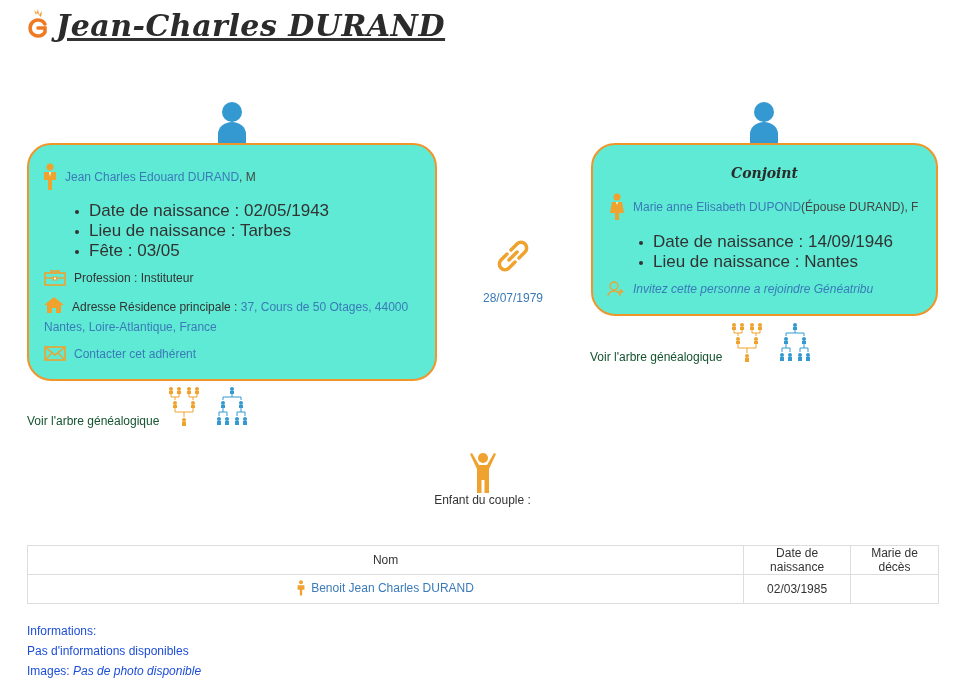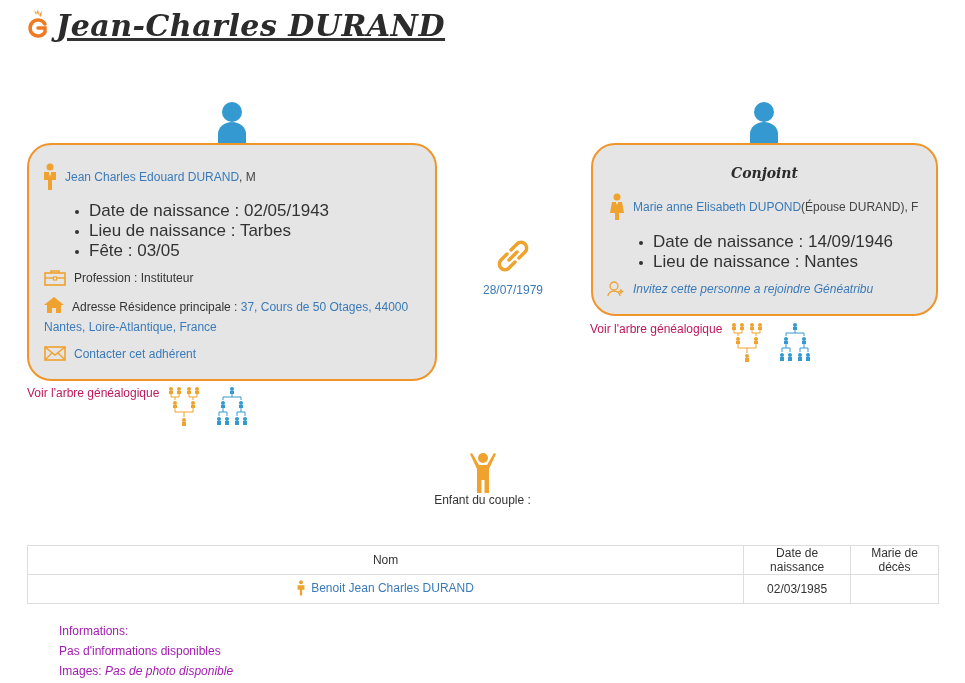--- a/index.html
+++ b/index.html
@@ -5,50 +5,50 @@
   * { box-sizing: border-box; margin: 0; padding: 0; }
   html, body { width: 965px; height: 683px; background: #ffffff; overflow: hidden; }
   body { font-family: "Liberation Sans", sans-serif; font-size: 12px; color: #333333; position: relative; }
   a, .link { color: #3a7ab8; text-decoration: none; }
 
   .header { position: absolute; left: 26px; top: 8px; display: flex; align-items: flex-start; text-decoration: underline; }
   .logo { width: 22px; height: 32px; margin-right: 8px; }
   .title { font-family: "DejaVu Serif", serif; font-style: italic; font-weight: bold; font-size: 30px; color: #2b2b2b; letter-spacing: 0.5px; }
 
   .avatar-top { position: absolute; width: 30px; height: 42px; }
-  .card { position: absolute; border: 2px solid #f0952a; border-radius: 24px; background: #e5e5e5; }
+  .card { position: absolute; border: 2px solid #f0952a; border-radius: 24px; background: #5eead4; }
   .card1 { left: 27px; top: 143px; width: 410px; height: 238px; }
   .card2 { left: 591px; top: 143px; width: 347px; height: 173px; }
 
   .name-line { position: absolute; display: flex; align-items: center; font-size: 12px; }
   .name-line .sep { color: #444; }
   ul.facts { position: absolute; list-style: none; font-size: 17px; color: #333; }
   ul.facts li { height: 20px; line-height: 20px; padding-left: 14px; position: relative; }
   ul.facts li::before { content: ""; position: absolute; left: 0; top: 9px; width: 4px; height: 4px; border-radius: 2px; background: #333; }
 
   .row { position: absolute; display: flex; align-items: center; font-size: 12px; }
   .row .icon { margin-right: 8px; }
 
   .conjoint-title { position: absolute; left: 0; right: 0; top: 20px; text-align: center; font-family: "DejaVu Serif", serif; font-style: italic; font-weight: bold; font-size: 14px; color: #2b2b2b; }
 
-  .tree-row { position: absolute; display: flex; align-items: flex-start; font-size: 12px; color: #be185d; }
+  .tree-row { position: absolute; display: flex; align-items: flex-end; font-size: 12px; color: #14532d; }
   .tree-row .tlabel { margin-right: 8px; }
   .tree-icon { width: 34px; height: 42px; margin-right: 14px; cursor: pointer; }
 
   .link-block { position: absolute; left: 478px; top: 238px; width: 70px; text-align: center; }
-  .link-date { color: #3a7ab8; font-size: 12px; margin-top: 6px; }
+  .link-date { color: #3a7ab8; font-size: 12px; margin-top: 14px; }
 
   .child-icon { position: absolute; left: 468px; top: 452px; width: 30px; height: 42px; }
   .child-caption { position: absolute; left: 0; width: 965px; top: 493px; text-align: center; font-size: 12px; color: #333; }
 
   table.children { position: absolute; left: 27px; top: 545px; width: 912px; border-collapse: collapse; font-size: 12px; padding-left: 36px; }
   table.children th, table.children td { border: 1px solid #dddddd; height: 29px; font-weight: normal; text-align: center; color: #333; padding: 0 4px; }
   table.children td .child-link { display: inline-flex; align-items: center; }
 
-  .info { position: absolute; left: 27px; top: 621px; font-size: 12px; color: #a21caf; line-height: 20px; margin-left: 32px; }
+  .info { position: absolute; left: 27px; top: 621px; font-size: 12px; color: #1d4ed8; line-height: 20px; }
   .info i { font-style: italic; }
 </style>
 </head>
 <body>
 
 <div class="header">
   <svg class="logo" viewBox="0 0 22 32">
     <path d="M8 2 L10 7 L12 1 L13 7 L16 3 L15 9 Z" fill="#f29a2e"></path>
     <path d="M19 16 A8 8 0 1 0 19 24 L19 20 L12 20" fill="none" stroke="#ef7a24" stroke-width="3.5" stroke-linecap="round"></path>
   </svg>

